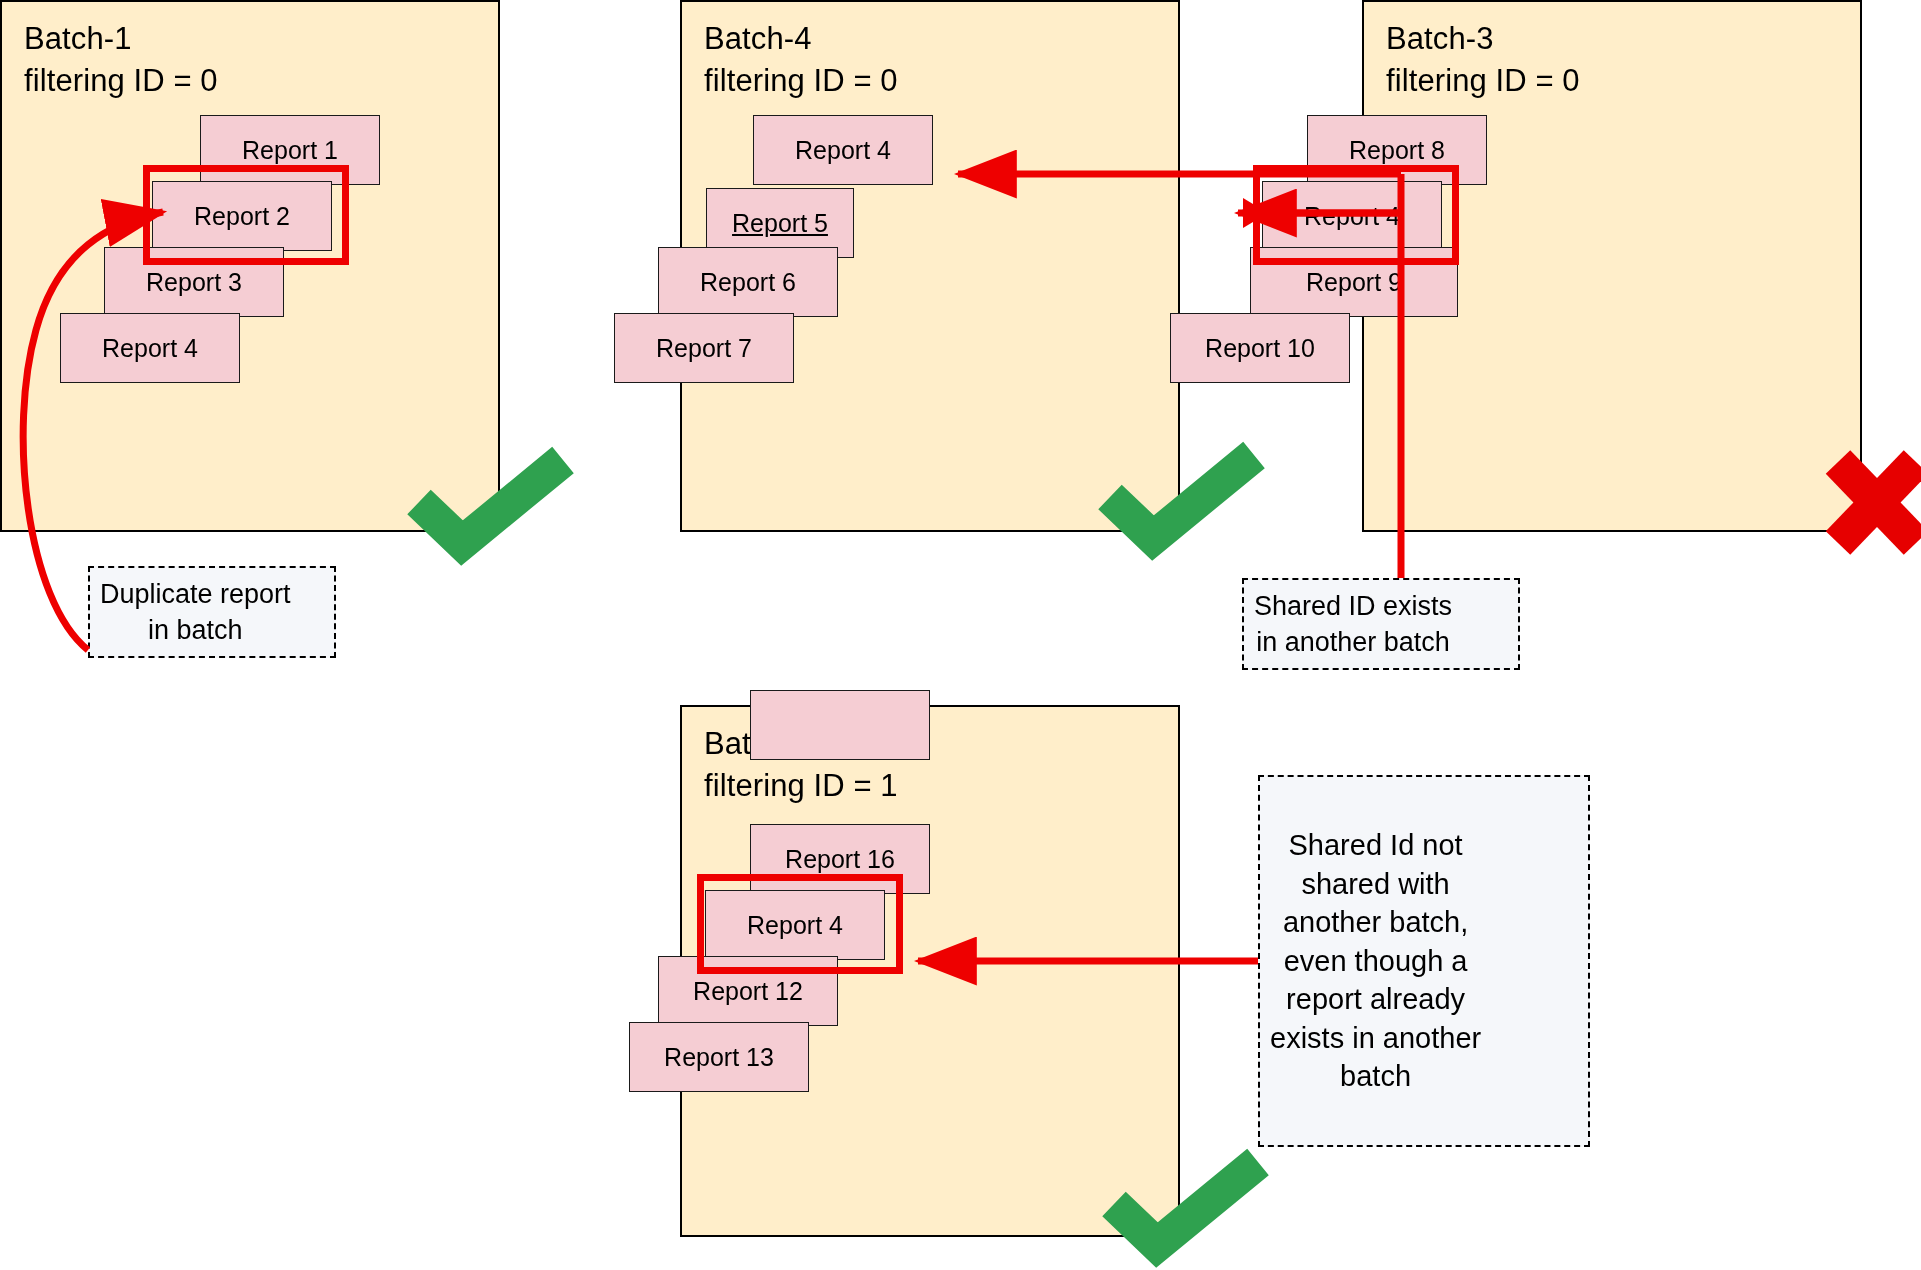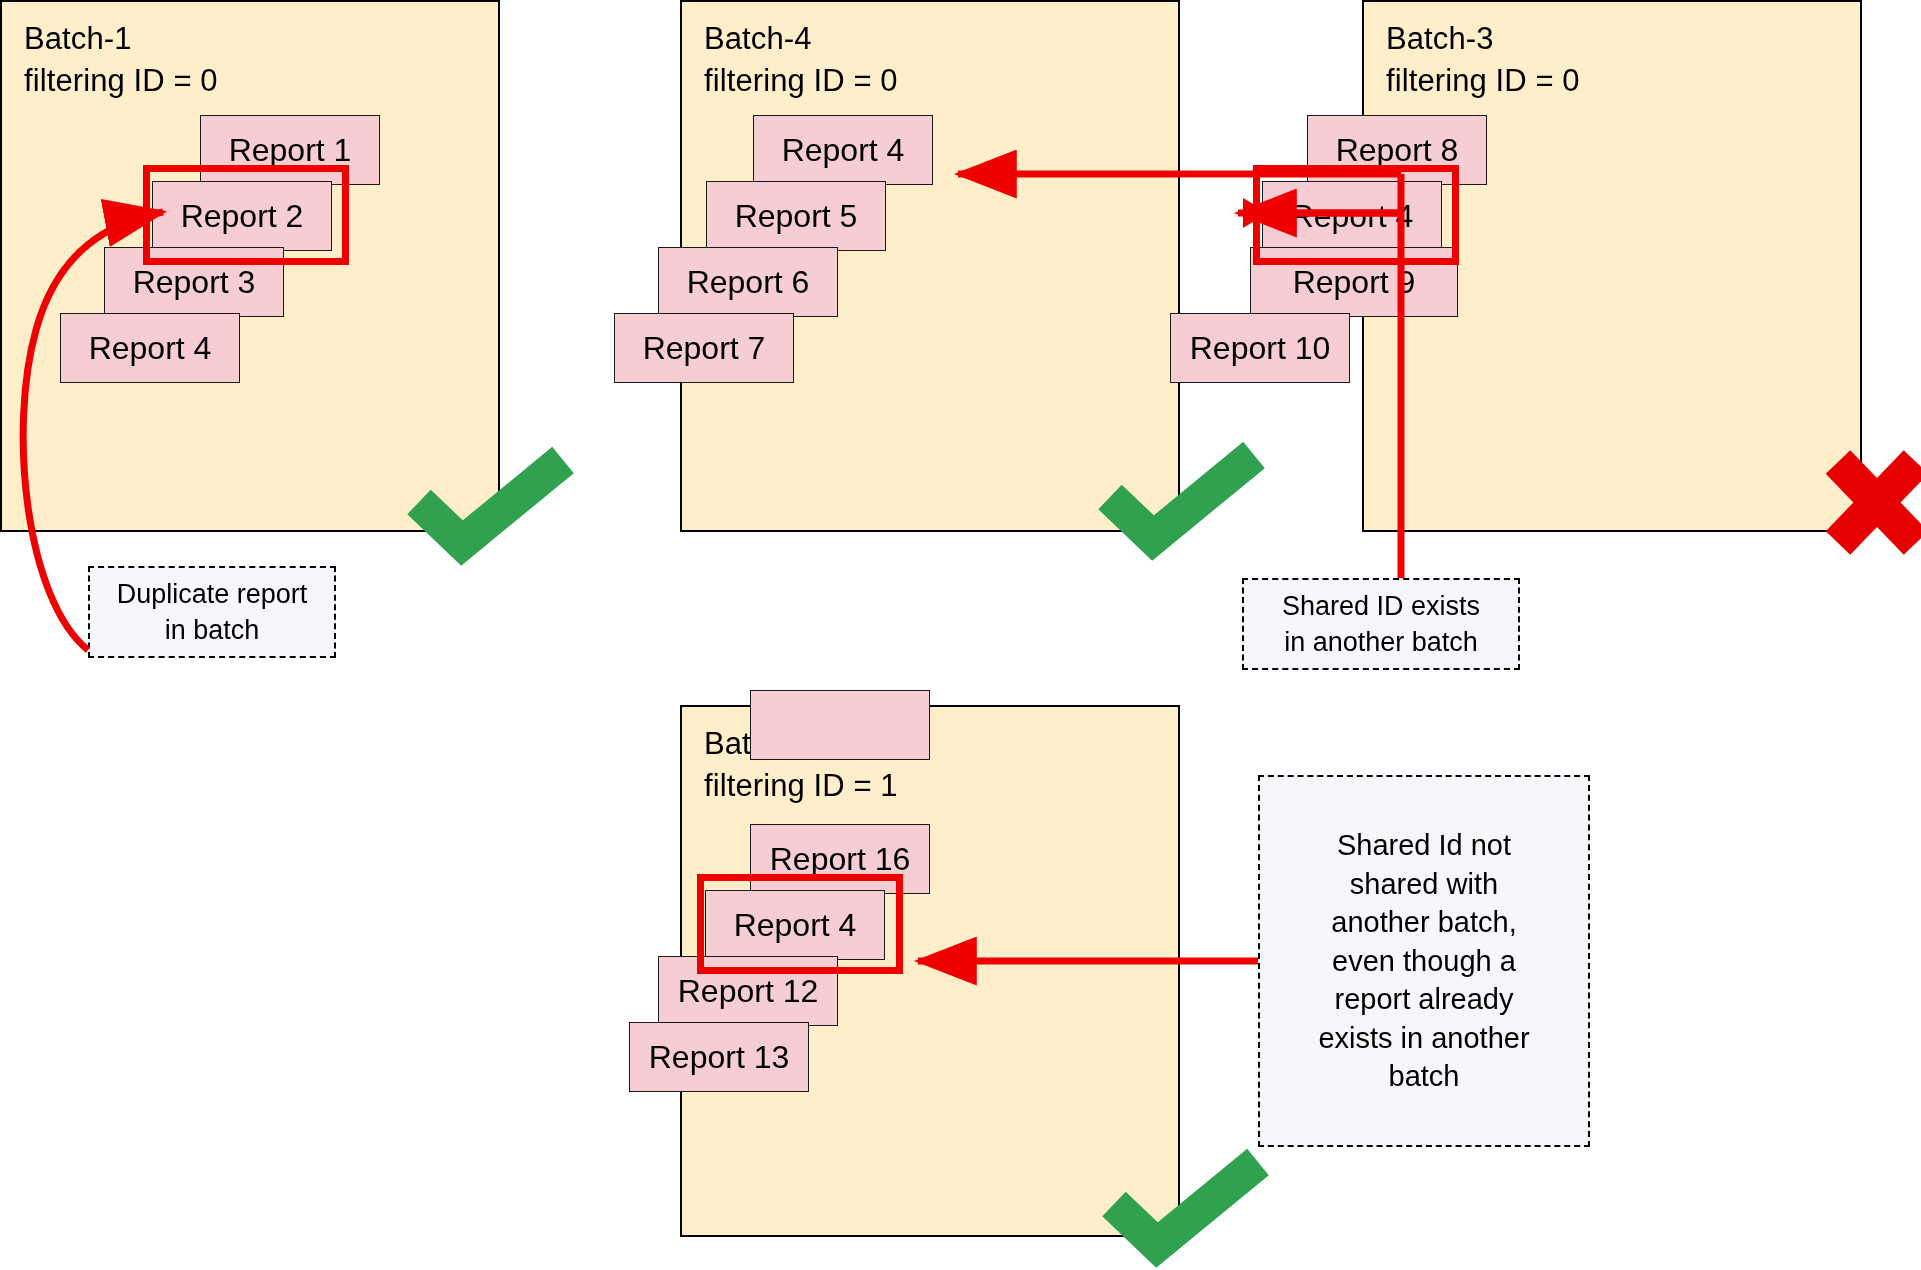--- a/index.html
+++ b/index.html
@@ -39,21 +39,21 @@
     white-space: pre-line;
     letter-spacing: 0.1px;
   }
 
   
   .report {
     position: absolute;
     background: #f5cdd3;
     border: 1.5px solid #1a1a1a;
     box-sizing: border-box;
-    font-size: 32px;
+    font-size: 25px;
     color: #000000;
     display: flex;
     align-items: center;
     justify-content: center;
     text-align: center;
   }
 
   
   .highlight-rect {
     position: absolute;
@@ -67,21 +67,21 @@
     position: absolute;
     background: #f5f7fa;
     border: 2px dashed #000000;
     box-sizing: border-box;
     font-size: 27px;
     line-height: 1.34;
     color: #000000;
     text-align: center;
     display: flex;
     align-items: center;
-    justify-content: center;
+    justify-content: flex-start;
     padding: 6px 10px;
     white-space: pre-line;
   }
 
   
   .overlay {
     position: absolute;
     left: 0; top: 0;
     width: 1921px;
     height: 1270px;
@@ -113,21 +113,21 @@
   </div>
   <div class="highlight-rect z-top" style="left:143px; top:165px; width:206px; height:100px;"></div>
 
   <div class="batch" style="left:680px; top:0px; width:500px; height:532px;">
     <div class="batch-title">Batch-4
 filtering ID = 0</div>
   </div>
   <div class="report z-mid" style="left:753px; top:115px; width:180px; height:70px;">
     <span>Report 4</span>
   </div>
-  <div class="report z-mid" style="left:706px; top:181px; width:180px; height:70px;">
+  <div class="report z-mid" style="left:706px; top:188px; width:148px; height:70px;text-decoration:underline;">
     <span>Report 5</span>
   </div>
   <div class="report z-mid" style="left:658px; top:247px; width:180px; height:70px;">
     <span>Report 6</span>
   </div>
   <div class="report z-mid" style="left:614px; top:313px; width:180px; height:70px;">
     <span>Report 7</span>
   </div>
 
   <div class="batch" style="left:1362px; top:0px; width:500px; height:532px;">

